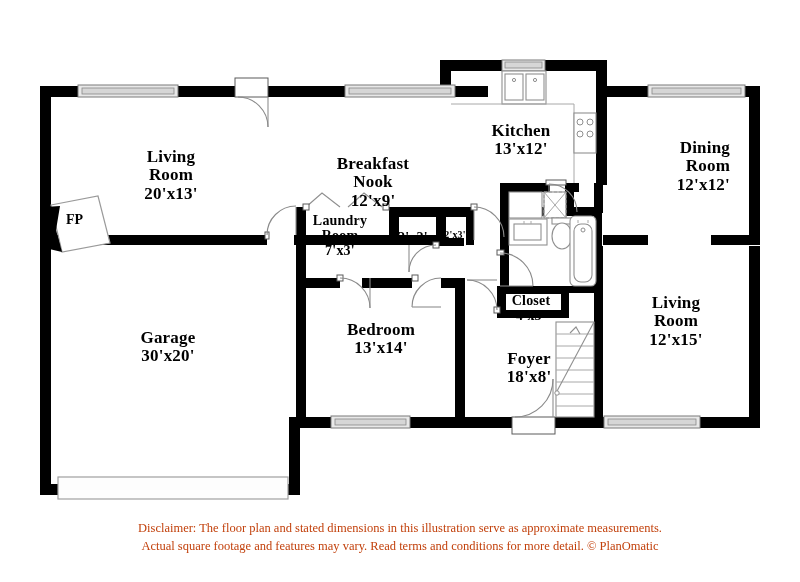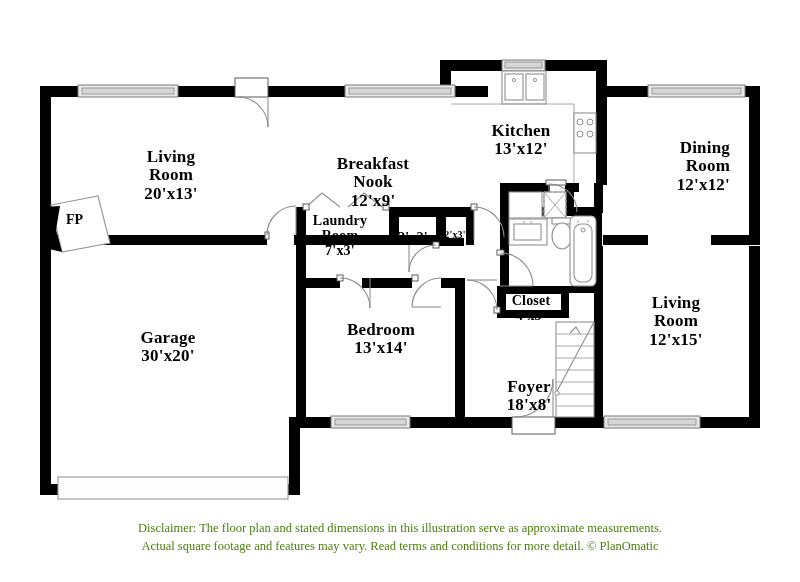--- a/index.html
+++ b/index.html
@@ -49,21 +49,21 @@
     color: #000;
   }
   #disclaimer {
     position: absolute;
     left: 0;
     top: 519px;
     width: 800px;
     text-align: center;
     font-size: 12.5px;
     line-height: 1.45;
-    color: #4d7c0f;
+    color: #c2410c;
     font-family: "Liberation Serif", "DejaVu Serif", serif;
   }
   #disclaimer .line { display: block; }
 </style>
 </head>
 <body>
 
 <div id="plan-root">
 
   <svg id="floorplan" viewBox="0 0 800 582">
@@ -407,21 +407,21 @@
   <div class="room-label lbl-lg" style="left:108px; top:329px; width:120px;">
     <span class="nm">Garage</span>
     <span class="dim">30'x20'</span>
   </div>
 
   <div class="room-label lbl-lg" style="left:321px; top:321px; width:120px;">
     <span class="nm">Bedroom</span>
     <span class="dim">13'x14'</span>
   </div>
 
-  <div class="room-label lbl-lg" style="left:477px; top:350px; width:104px;margin-top:28px;">
+  <div class="room-label lbl-lg" style="left:477px; top:350px; width:104px;">
     <span class="nm">Foyer</span>
     <span class="dim">18'x8'</span>
   </div>
 
   <div class="room-label lbl-sm" style="left:300px; top:213px; width:80px;">
     <span class="nm">Laundry</span>
     <span class="nm">Room</span>
     <span class="dim">7'x3'</span>
   </div>
 

